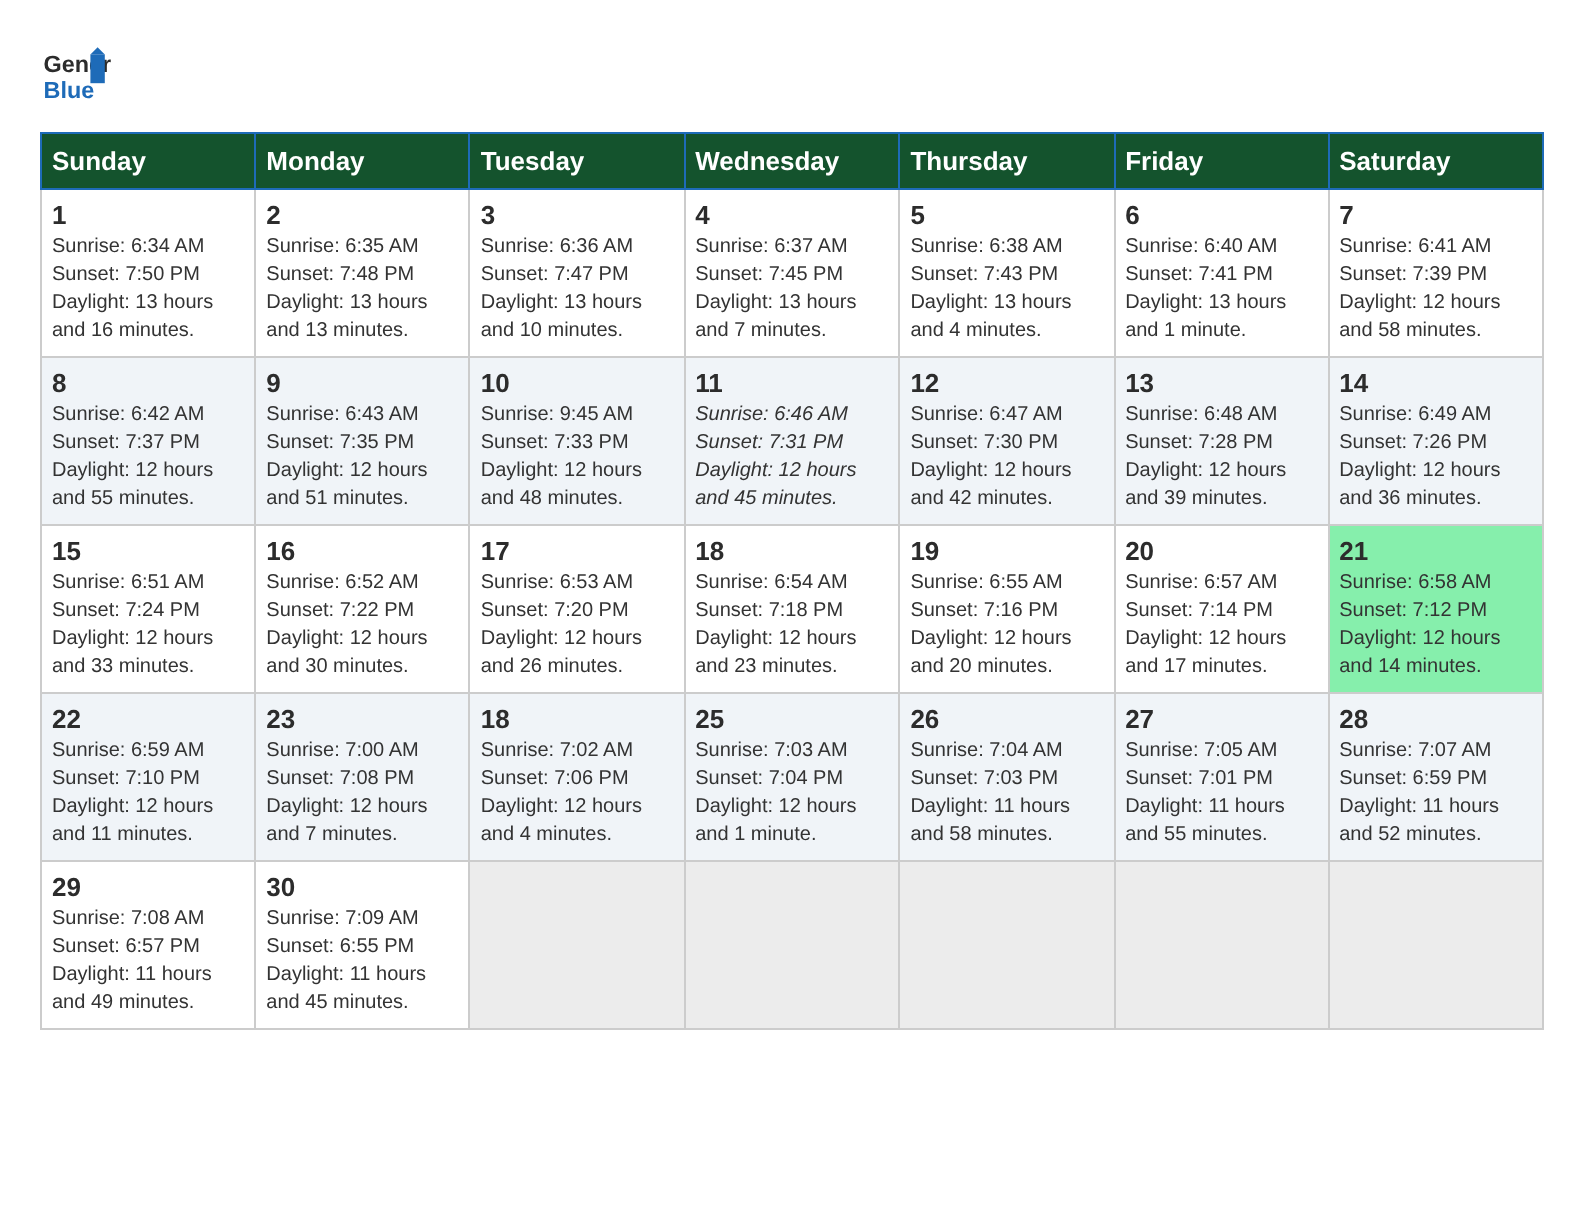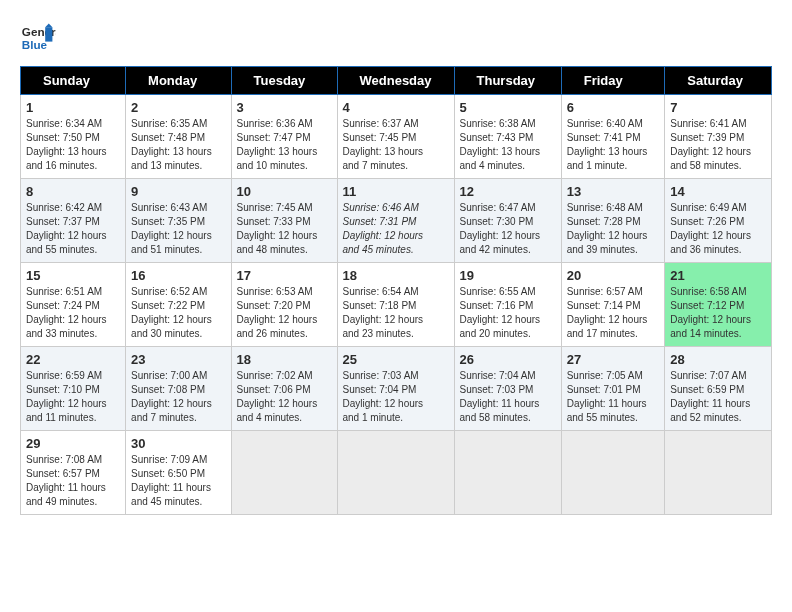--- a/index.html
+++ b/index.html
@@ -42,24 +42,24 @@
     .subtitle {
       font-size: 14px;
       color: #2c2c2c;
     }
     table {
       width: 100%;
       border-collapse: collapse;
       font-size: 11px;
     }
     thead tr th {
-      background: #000000;
+      background: #14532d;
       color: #fff;
       text-align: left;
-      padding: 6px 22px;
+      padding: 6px 5px;
       font-size: 13px;
       font-weight: bold;
       border: 1px solid #1e6bb8;
     }
     tbody tr td {
       vertical-align: top;
       padding: 5px;
       border: 1px solid #ccc;
       width: 108px;
       min-height: 80px;
@@ -180,21 +180,21 @@
         </td>
         <td style="background: rgb(240, 244, 248);">
           <span class="day-num">9</span>
           <div class="day-info" style="white-space: pre-line;">Sunrise: 6:43 AM
 Sunset: 7:35 PM
 Daylight: 12 hours
 and 51 minutes.</div>
         </td>
         <td style="background: rgb(240, 244, 248);">
           <span class="day-num">10</span>
-          <div class="day-info" style="white-space: pre-line;">Sunrise: 7:45 AM
+          <div class="day-info" style="white-space: pre-line;">Sunrise: 9:45 AM
 Sunset: 7:33 PM
 Daylight: 12 hours
 and 48 minutes.</div>
         </td>
         <td style="background: rgb(240, 244, 248);">
           <span class="day-num">11</span>
           <div class="day-info" style="white-space: pre-line; font-style: italic;">Sunrise: 6:46 AM
 Sunset: 7:31 PM
 Daylight: 12 hours
 and 45 minutes.</div>
@@ -327,21 +327,21 @@
         <td style="background: rgb(255, 255, 255);">
           <span class="day-num">29</span>
           <div class="day-info" style="white-space: pre-line;">Sunrise: 7:08 AM
 Sunset: 6:57 PM
 Daylight: 11 hours
 and 49 minutes.</div>
         </td>
         <td style="background: rgb(255, 255, 255);">
           <span class="day-num">30</span>
           <div class="day-info" style="white-space: pre-line;">Sunrise: 7:09 AM
-Sunset: 6:50 PM
+Sunset: 6:55 PM
 Daylight: 11 hours
 and 45 minutes.</div>
         </td>
         <td class="empty" style="background: rgb(236, 236, 236);"></td>
         <td class="empty" style="background: rgb(236, 236, 236);"></td>
         <td class="empty" style="background: rgb(236, 236, 236);"></td>
         <td class="empty" style="background: rgb(236, 236, 236);"></td>
         <td class="empty" style="background: rgb(236, 236, 236);"></td>
       </tr>
     </tbody>

